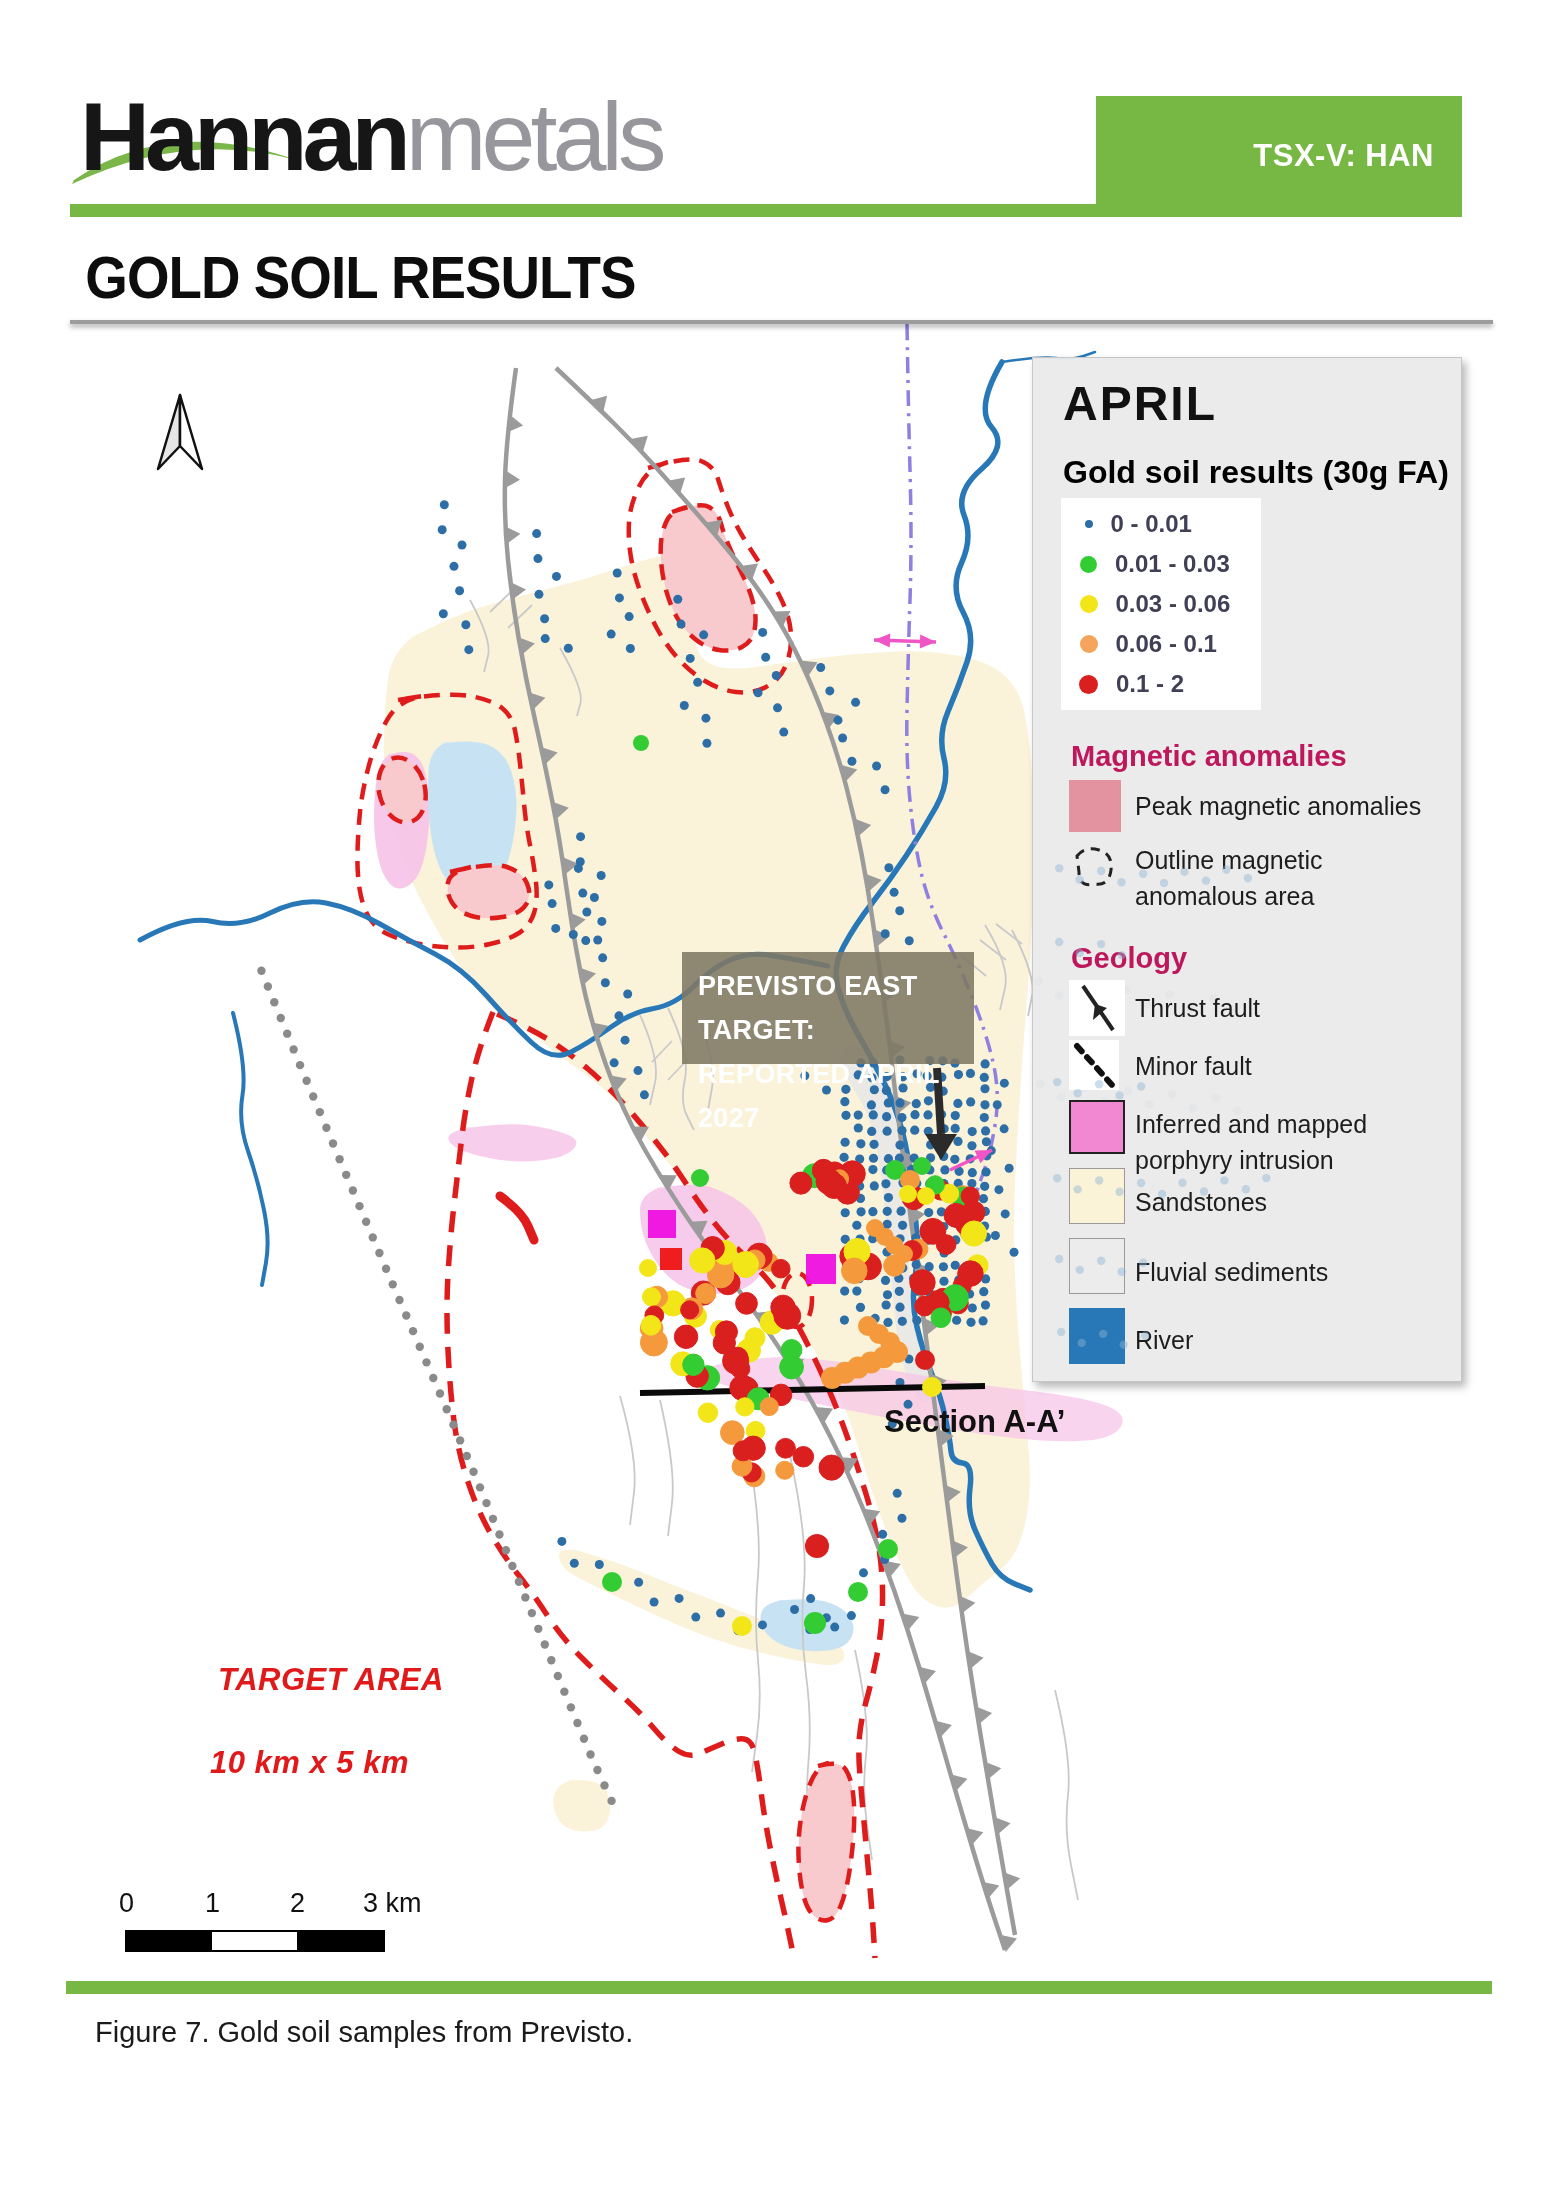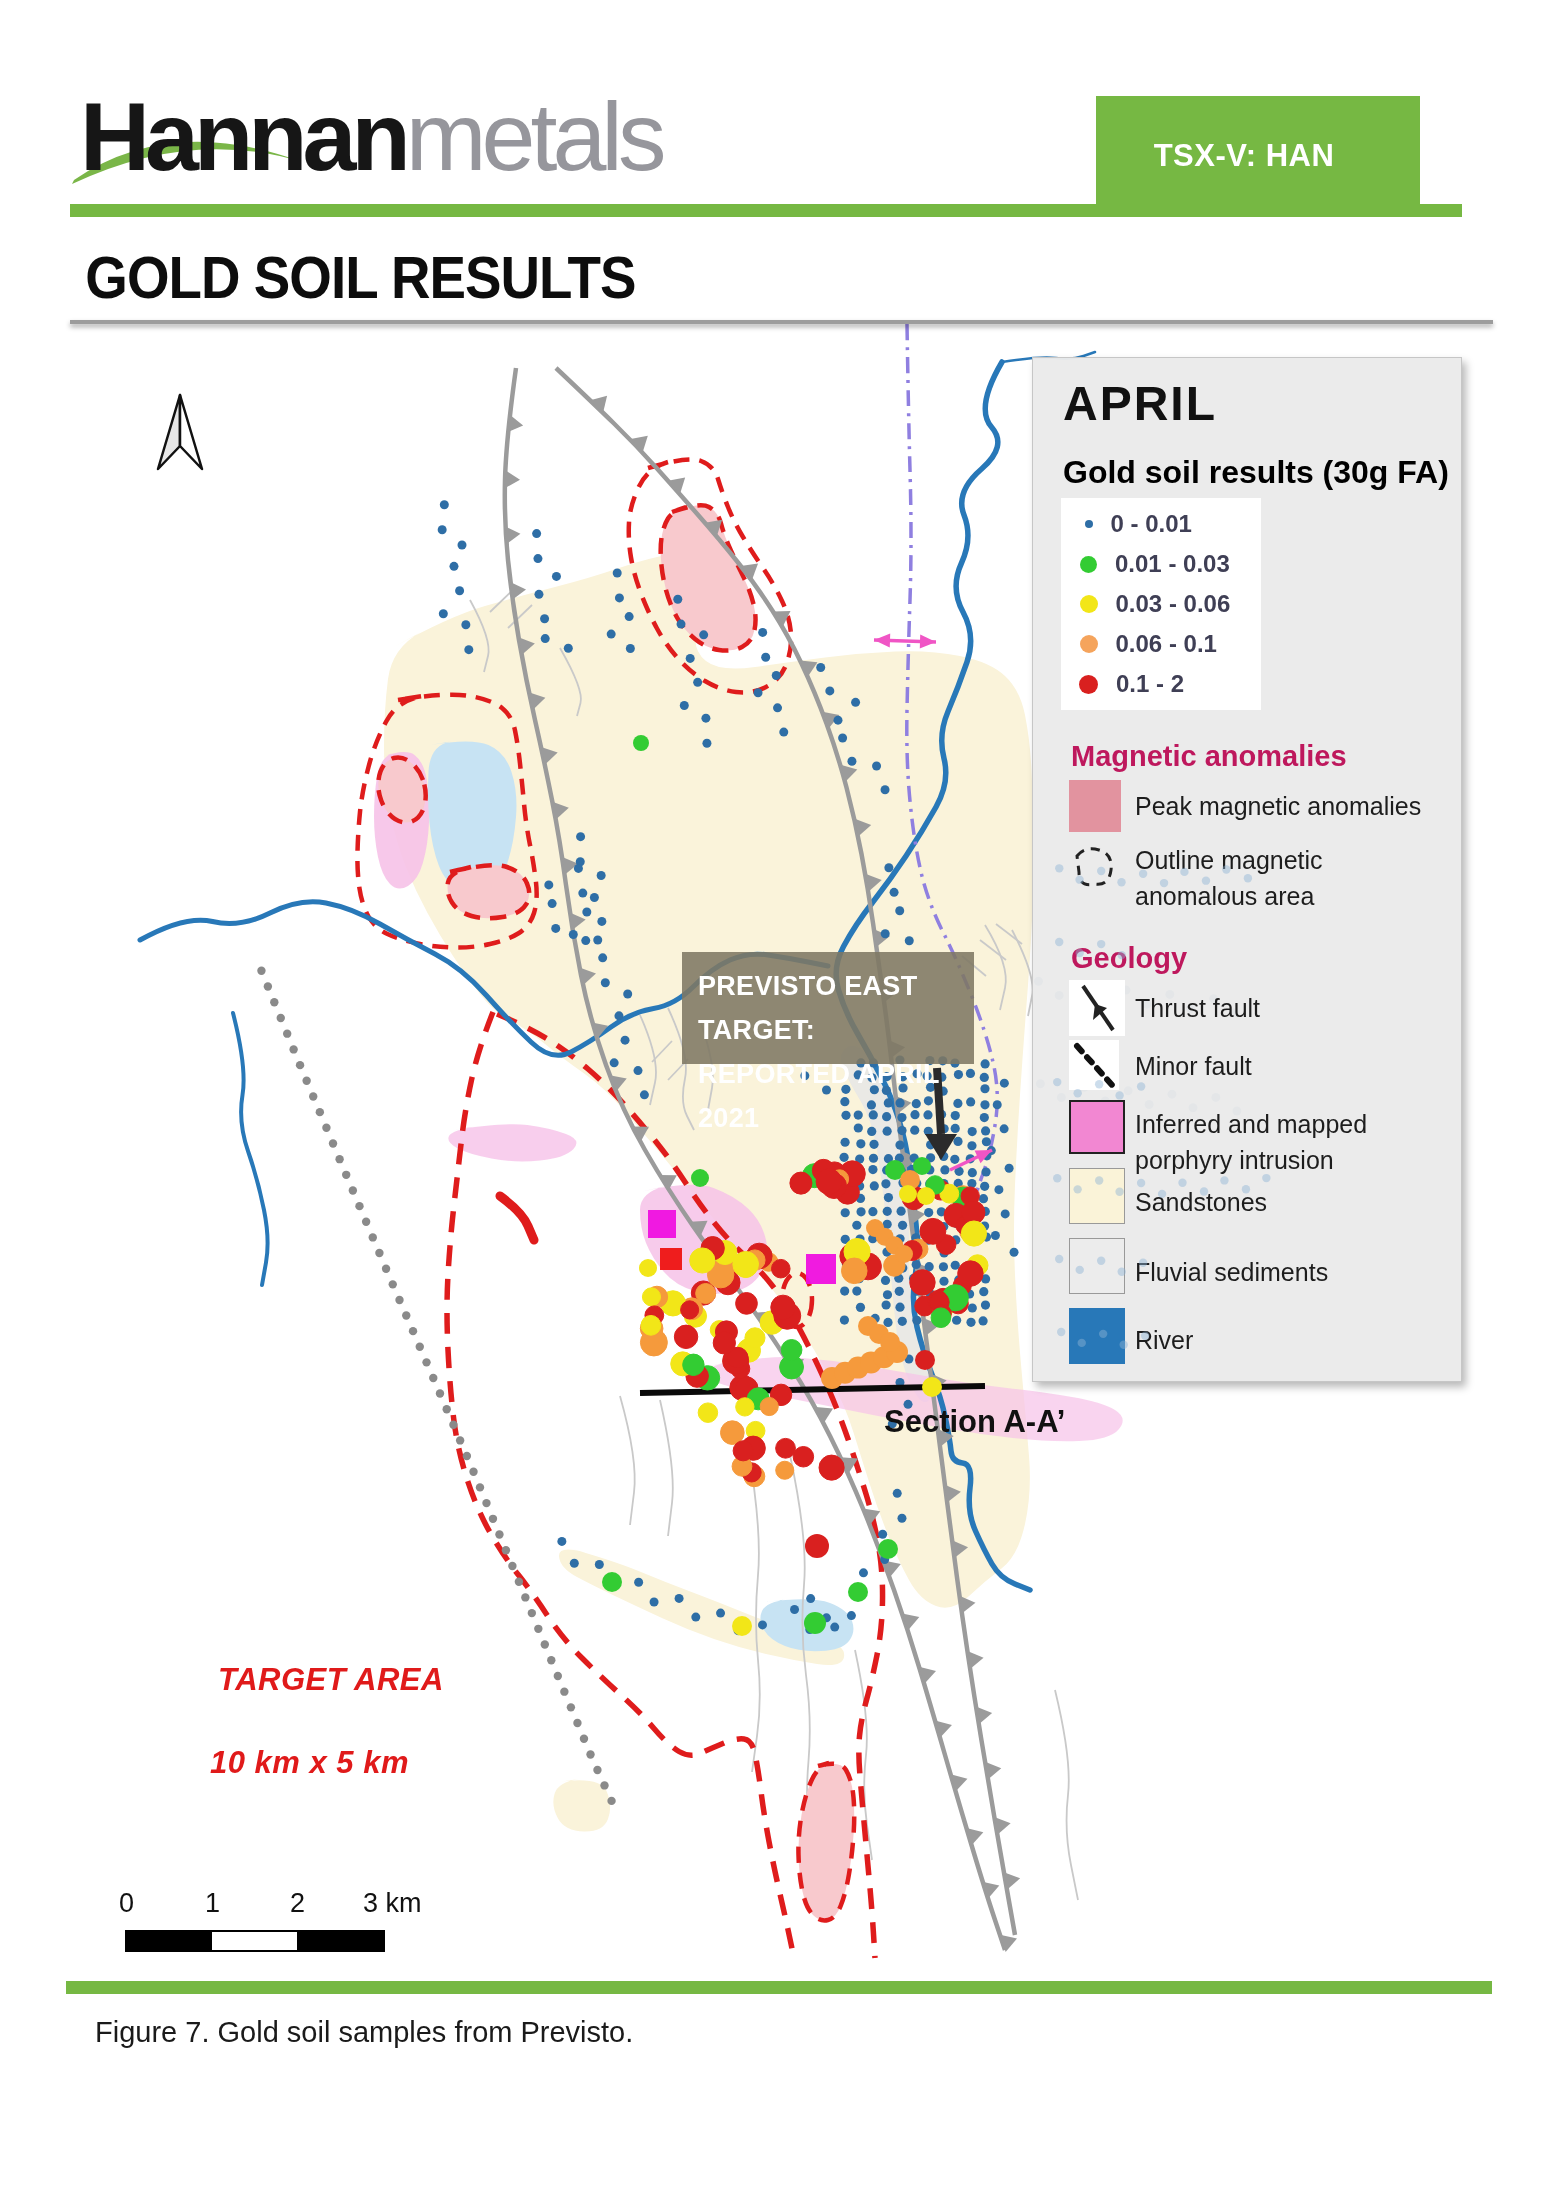--- a/index.html
+++ b/index.html
@@ -4,22 +4,22 @@
 <style>
   html,body{margin:0;padding:0;background:#555;}
   .page{position:relative;width:1558px;height:2203px;background:#fff;margin:0 auto;
         font-family:"Liberation Sans",sans-serif;overflow:hidden;outline:3px solid #000;}
   
   .logo-wrap{position:absolute;left:80px;top:62px;width:640px;height:150px;z-index:6;}
   .logo-swoosh{position:absolute;left:-10px;top:68px;width:240px;height:56px;z-index:1;}
   .logo-text{position:relative;z-index:2;font-size:97px;font-weight:700;letter-spacing:-5px;line-height:150px;white-space:nowrap;}
   .logo-a{color:#161616;}
   .logo-b{color:#96969c;font-weight:500;}
-  .ticker-box{position:absolute;left:1096px;top:96px;width:324px;height:119px;background:#76b843;z-index:5;
-              display:flex;align-items:center;justify-content:center;padding-right:28px;box-sizing:border-box;}
+  .ticker-box{position:absolute;left:1096px;top:96px;width:366px;height:119px;background:#76b843;z-index:5;
+              display:flex;align-items:center;justify-content:flex-end;padding-right:28px;box-sizing:border-box;}
   .ticker-box span{color:#fff;font-size:31px;font-weight:700;letter-spacing:.5px;}
   .green-bar-top{position:absolute;left:70px;top:204px;width:1392px;height:13px;background:#76b843;z-index:4;}
   .title-row{position:absolute;left:70px;top:230px;width:1423px;height:88px;background:#fff;z-index:5;}
   .title-row h1{margin:0;padding:12px 0 0 16px;font-size:57px;font-weight:700;letter-spacing:-1px;color:#0d0d0d;transform:scale(.96,1.05);transform-origin:left top;}
   .title-underline{position:absolute;left:70px;top:320px;width:1423px;height:4px;background:#9c9c9c;z-index:5;box-shadow:0 3px 5px rgba(0,0,0,.35);}
   
   #map-svg{position:absolute;left:0;top:0;width:1558px;height:2203px;z-index:1;}
   #legend-overlay{position:absolute;left:0;top:0;width:1558px;height:2203px;z-index:12;pointer-events:none;}
   .north{position:absolute;left:148px;top:390px;z-index:6;}
   
@@ -710,21 +710,21 @@
   </div>
   <div class="title-underline"></div>
 
   <svg class="north" width="64" height="86" viewBox="0 0 64 86">
     <polygon points="32,5 10,79 32,56" fill="#e6e6e6" stroke="#111" stroke-width="2.5" stroke-linejoin="round"></polygon>
     <polygon points="32,5 54,79 32,56" fill="#ffffff" stroke="#111" stroke-width="2.5" stroke-linejoin="round"></polygon>
   </svg>
 
   <div class="previsto">
     <div>PREVISTO EAST TARGET:</div>
-    <div>REPORTED APRIL 2021</div>
+    <div>REPORTED APRIL 2027</div>
   </div>
 
   <div class="target-label" style="left:218px;top:1662px;">TARGET AREA</div>
   <div class="target-label" style="left:210px;top:1745px;">10 km x  5 km</div>
 
   <div class="section-label">Section A-A’</div>
 
   <div class="scalebar">
     <div class="sb-ticks">
       <span style="left:24px">0</span>

